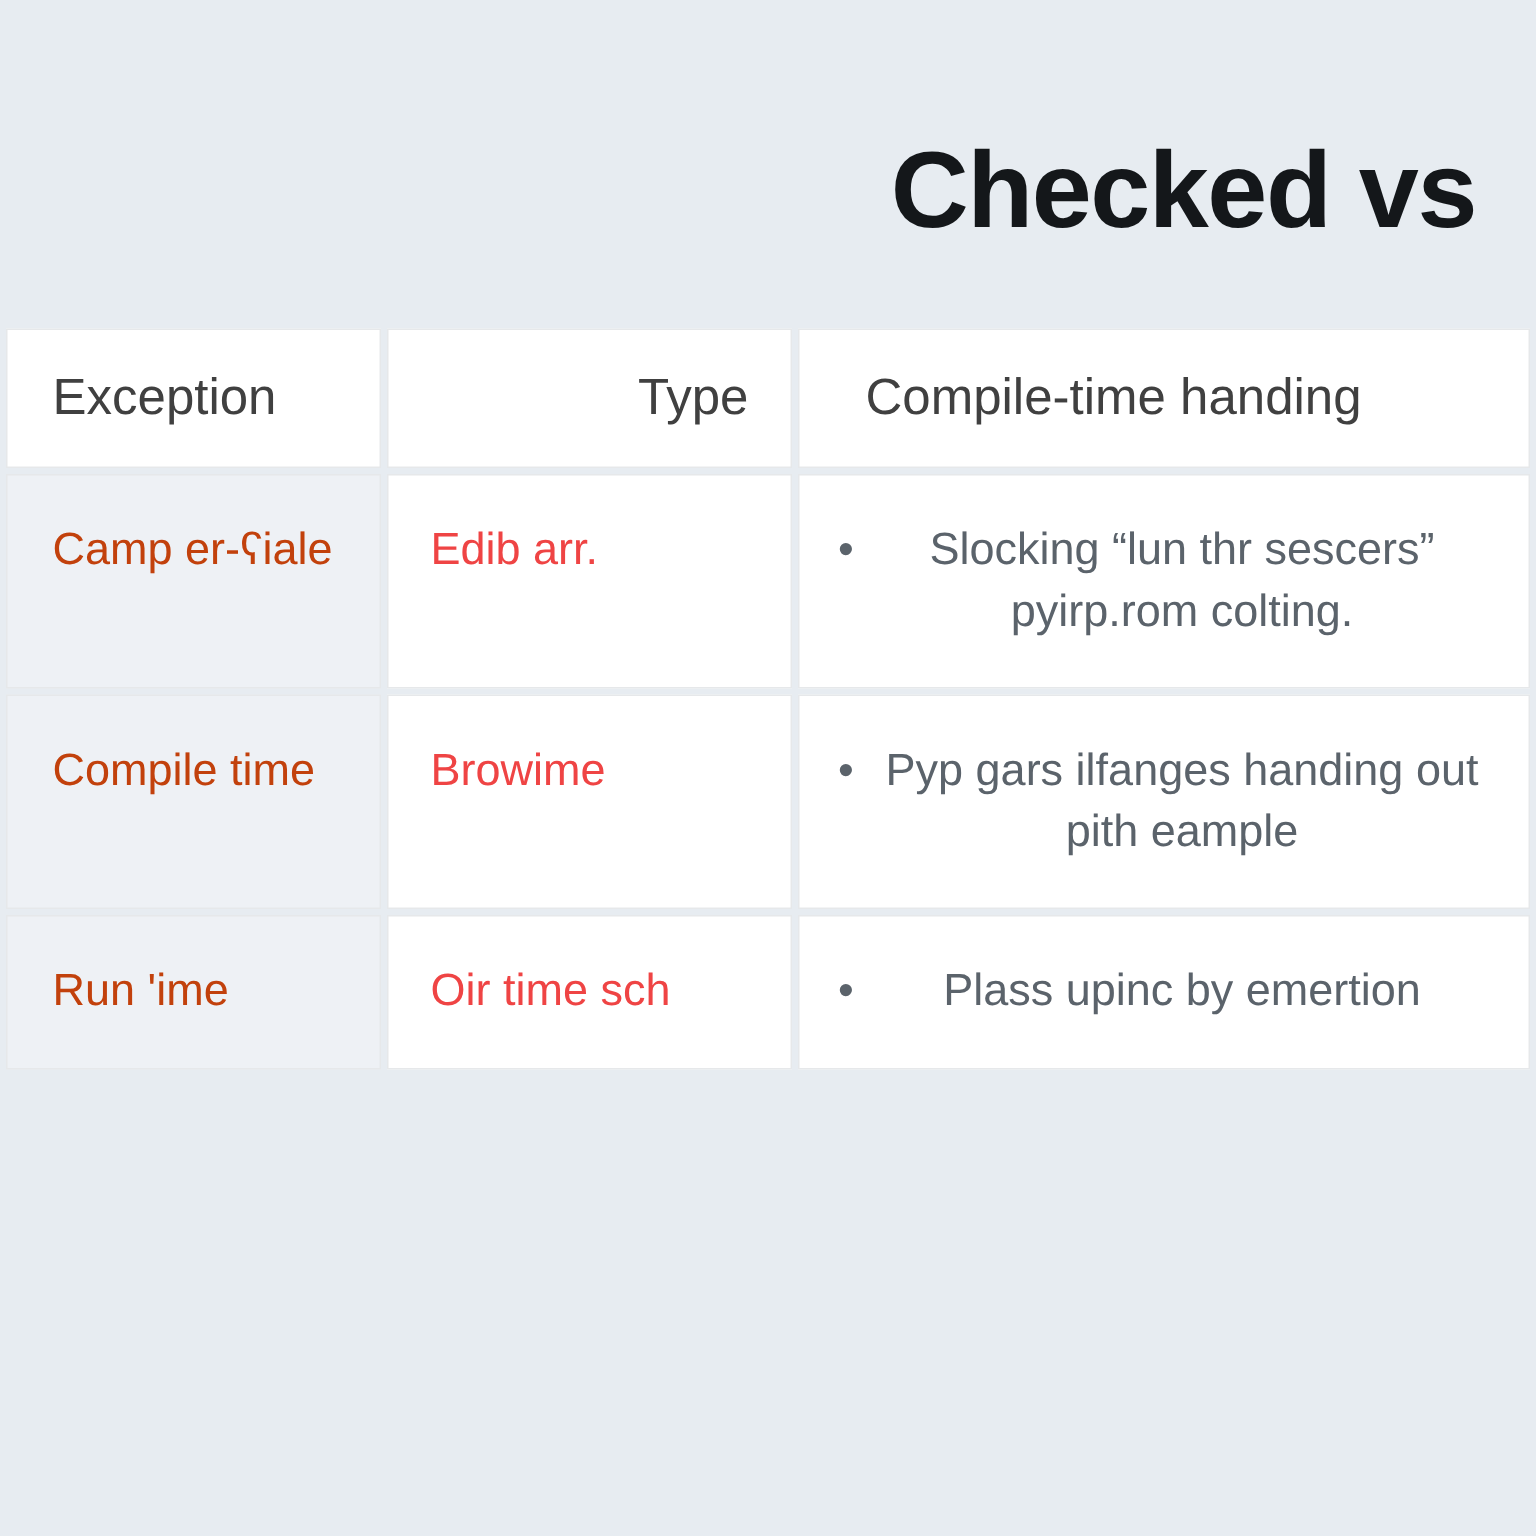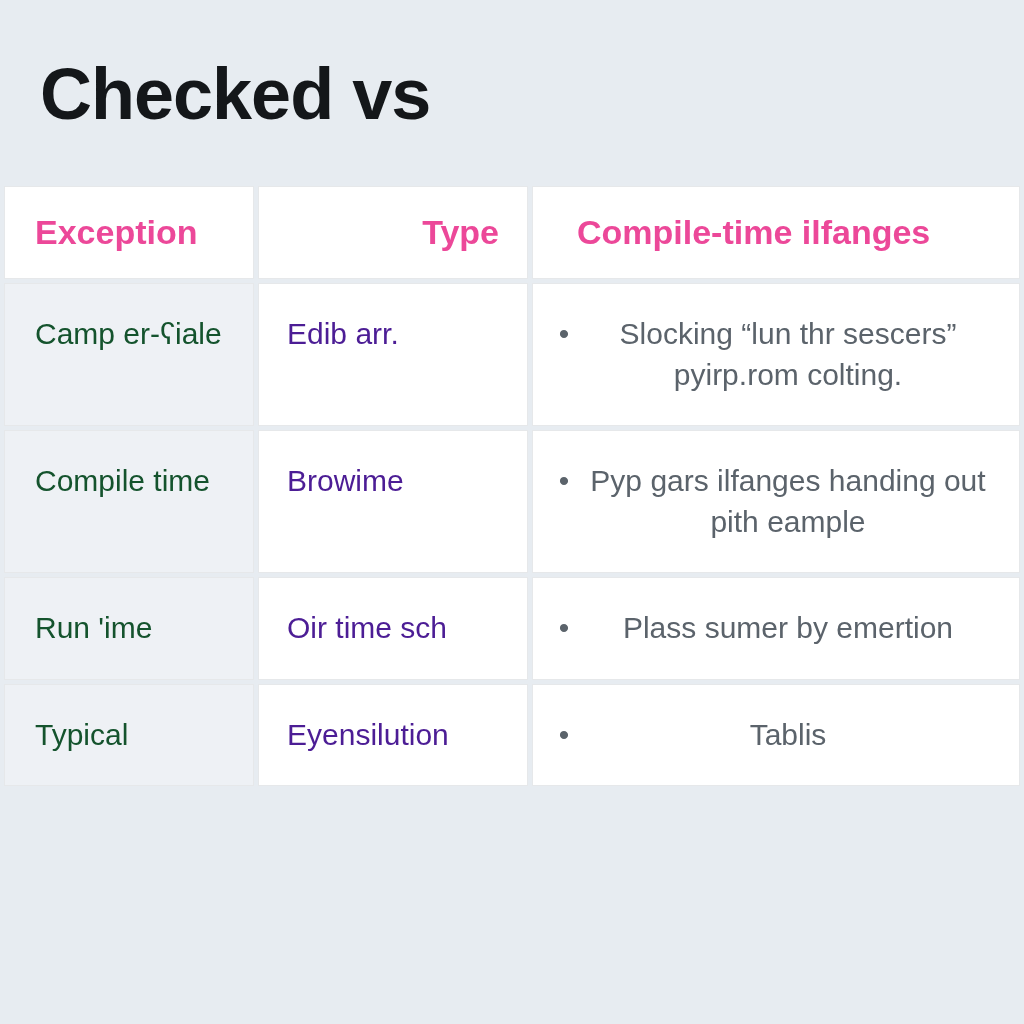--- a/index.html
+++ b/index.html
@@ -3,22 +3,22 @@
 <meta charset="utf-8">
 <style>
   * { box-sizing: border-box; margin: 0; padding: 0; }
   html, body { width: 1024px; height: 1024px; }
   body {
     font-family: -apple-system, BlinkMacSystemFont, "Segoe UI", Helvetica, Arial, sans-serif;
     background: #e7ecf1;
     color: #1a1d21;
   }
   .header {
-    text-align: left;
-    padding: 55px 40px 48px 40px;
+    text-align: right;
+    padding: 88px 40px 48px 40px;
   }
   .header h1 {
     font-size: 72px;
     font-weight: 700;
     line-height: 1.1;
     letter-spacing: -1px;
     color: #14171a;
   }
   .table {
     width: 100%;
@@ -27,39 +27,39 @@
     background: #e7ecf1;
   }
   .table th, .table td {
     text-align: left;
     vertical-align: top;
     background: #ffffff;
     border: 1px solid #e6e8ea;
   }
   .table th {
     font-size: 34px;
-    font-weight: 700;
-    color: #ec4899;
+    font-weight: 400;
+    color: #404040;
     padding: 26px 28px;
   }
   .table td {
     font-size: 30px;
     color: #5b636b;
     padding: 30px 28px;
     line-height: 1.35;
   }
   .table th.col-exception { width: 250px; padding-left: 30px; }
   .table th.col-type { width: 270px; text-align: right; }
   .table th.col-check { padding-left: 44px; }
   .table td.col-exception {
     background: #eef1f5;
-    color: #14532d;
+    color: #c2410c;
     padding-left: 30px;
   }
-  .table td.col-type { color: #4c1d95; }
+  .table td.col-type { color: #ef4444; }
   .table td.col-check { padding-left: 24px; }
   .bullet-row {
     display: flex;
     gap: 14px;
   }
   .bullet-dot {
     flex: 0 0 auto;
     width: 14px;
     text-align: center;
     color: #5b636b;
@@ -77,21 +77,21 @@
   <h1>
     <span>Checked vs</span><br>
   </h1>
 </div>
 
 <table class="table">
   <thead>
     <tr>
       <th class="col-exception">Exception</th>
       <th class="col-type">Type</th>
-      <th class="col-check">Compile-time ilfanges</th>
+      <th class="col-check">Compile-time handing</th>
     </tr>
   </thead>
   <tbody>
     <tr>
       <td class="col-exception">Camp er-ʕiale</td>
       <td class="col-type">Edib arr.</td>
       <td class="col-check">
         <div class="bullet-row">
           <span class="bullet-dot">•</span>
           <span class="bullet-text">Slocking “lun thr sescers” pyirp.rom colting.</span>
@@ -107,28 +107,18 @@
           <span class="bullet-text">Pyp gars ilfanges handing out pith eample</span>
         </div>
       </td>
     </tr>
     <tr>
       <td class="col-exception">Run 'ime</td>
       <td class="col-type">Oir time sch</td>
       <td class="col-check">
         <div class="bullet-row">
           <span class="bullet-dot">•</span>
-          <span class="bullet-text">Plass sumer by emertion</span>
-        </div>
-      </td>
-    </tr>
-    <tr>
-      <td class="col-exception">Typical</td>
-      <td class="col-type">Eyensilution</td>
-      <td class="col-check">
-        <div class="bullet-row">
-          <span class="bullet-dot">•</span>
-          <span class="bullet-text">Tablis</span>
+          <span class="bullet-text">Plass upinc by emertion</span>
         </div>
       </td>
     </tr>
   </tbody>
 </table>
 
 </body></html>

